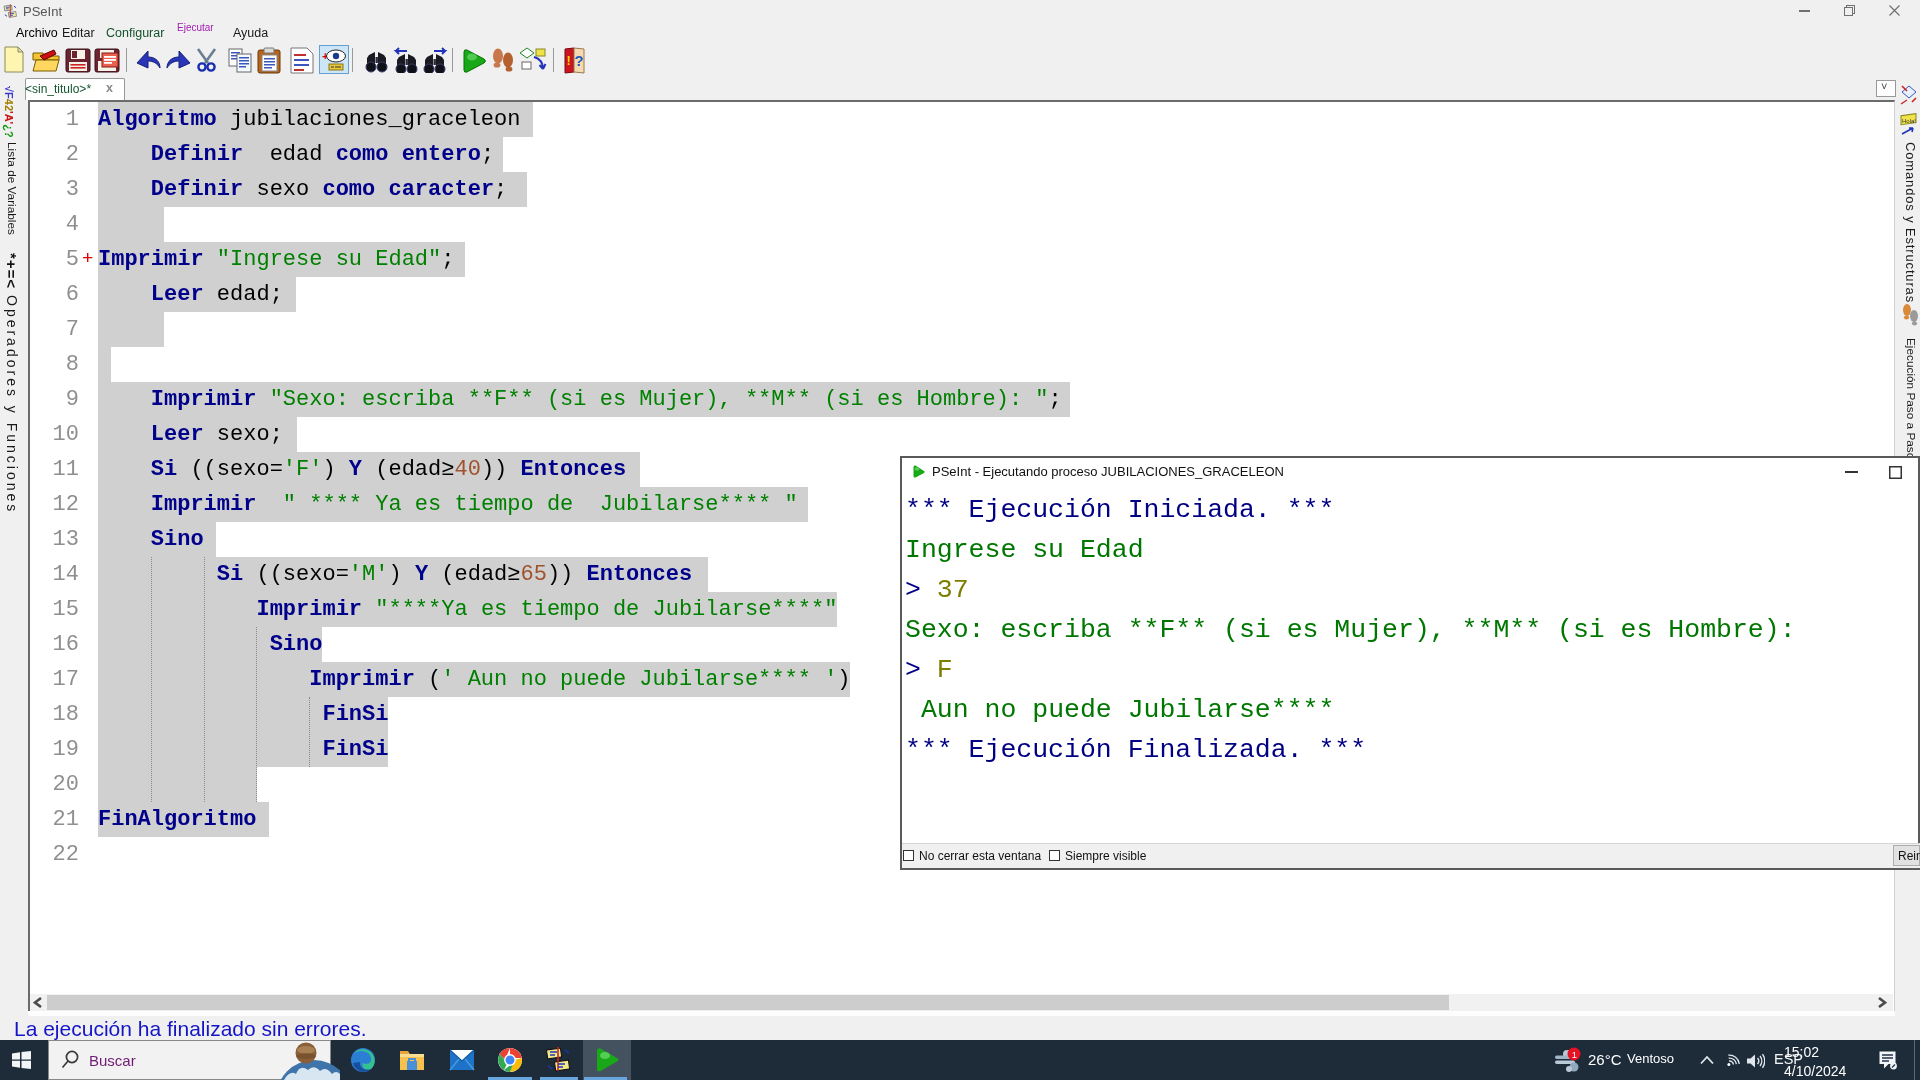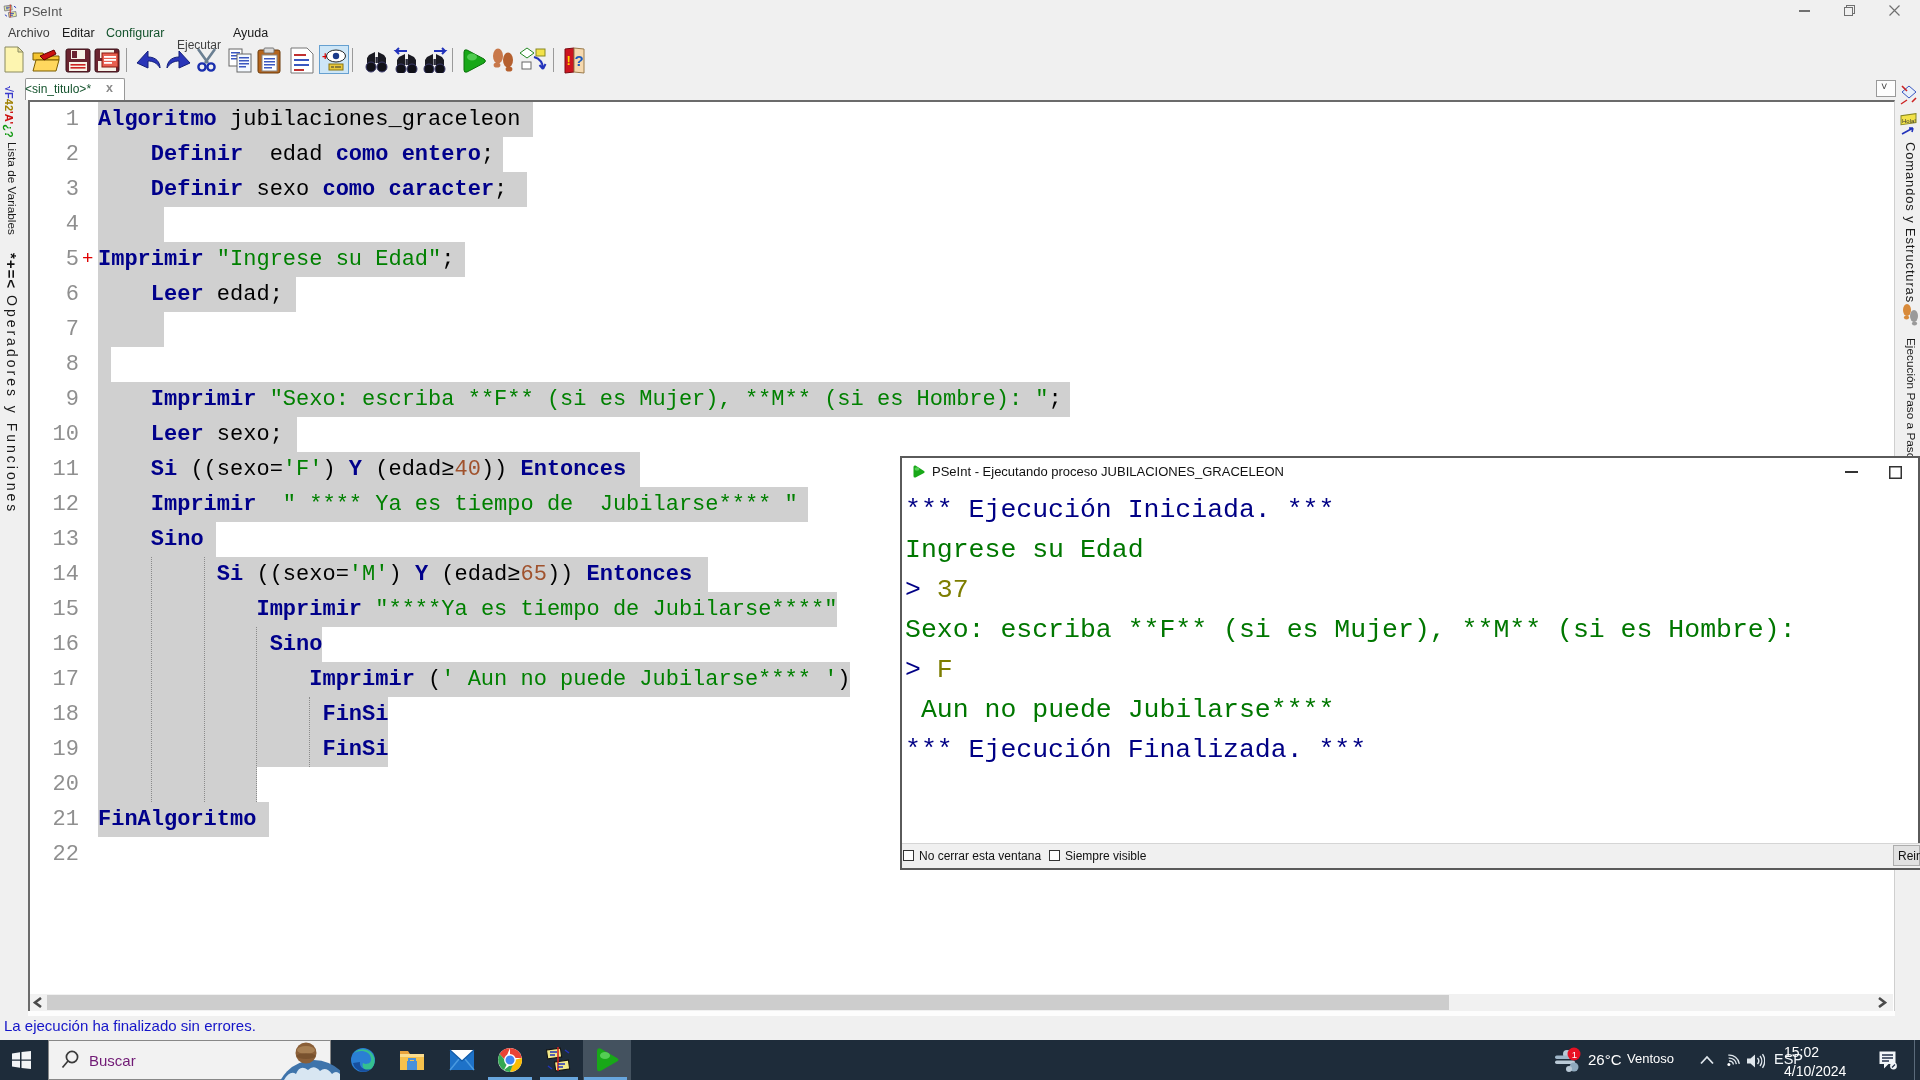--- a/index.html
+++ b/index.html
@@ -24,24 +24,24 @@
 <div class="a" style="left:23px;top:4px;font-size:13px;color:#555">PSeInt</div>
 <div class="a" style="left:1799px;top:10px;width:11px;height:1.5px;background:#707070"></div>
 <svg class="a" style="left:1844px;top:5px" width="11" height="11" viewBox="0 0 11 11">
     <rect x="2.5" y="0.5" width="8" height="8" fill="none" stroke="#707070"></rect>
     <rect x="0.5" y="2.5" width="8" height="8" fill="#f0f0f0" stroke="#707070"></rect>
   </svg>
 <svg class="a" style="left:1889px;top:5px" width="11" height="11" viewBox="0 0 11 11">
     <path d="M0.5 0.5 L10.5 10.5 M10.5 0.5 L0.5 10.5" stroke="#707070" stroke-width="1.2"></path>
   </svg>
 
-<div class="a" style="left:8px;top:26px;font-size:12.5px;color:#404040">Archivo</div>
+<div class="a" style="left:16px;top:26px;font-size:12.5px;color:#000000">Archivo</div>
 <div class="a" style="left:62px;top:26px;font-size:12.5px;color:#1a1a1a">Editar</div>
 <div class="a" style="left:106px;top:26px;font-size:12.5px;color:#14532d">Configurar</div>
-<div class="a" style="left:177px;top:38px;font-size:12px;color:#404040">Ejecutar</div>
+<div class="a" style="left:177px;top:22px;font-size:10px;color:#a21caf">Ejecutar</div>
 <div class="a" style="left:233px;top:26px;font-size:12.5px;color:#1a1a1a">Ayuda</div>
 
 <svg class="a" style="left:4px;top:46px" width="20" height="27" viewBox="0 0 20 27">
     <path d="M1 1h13l5 5v20H1z" fill="#fdf5b0" stroke="#8a8a60"></path>
     <path d="M14 1l5 5h-5z" fill="#e8e0a0" stroke="#8a8a60"></path>
   </svg>
 <svg class="a" style="left:32px;top:48px" width="29" height="24" viewBox="0 0 29 24">
     <path d="M1 5h10l2 3h14v4H1z" fill="#f4c430" stroke="#7a5c00"></path>
     <path d="M4 12h23l-3 11H1z" fill="#ffd75e" stroke="#7a5c00"></path>
     <path d="M8 8l14-6 2 4-12 6z" fill="#cc1111" stroke="#660000"></path>
@@ -274,21 +274,21 @@
 <div class="a" style="left:47px;top:995px;width:1402px;height:15px;background:#cdcdcd"></div>
 <svg class="a" style="left:33px;top:997px" width="10" height="11" viewBox="0 0 10 11">
     <path d="M8 1 L2 5.5 L8 10" stroke="#4a4a4a" stroke-width="2.6" fill="none"></path>
   </svg>
 <svg class="a" style="left:1877px;top:997px" width="10" height="11" viewBox="0 0 10 11">
     <path d="M2 1 L8 5.5 L2 10" stroke="#4a4a4a" stroke-width="2.6" fill="none"></path>
   </svg>
 
 <div class="a" style="left:28px;top:1011px;width:1867px;height:5px;background:#fdfdfd"></div>
 
-<div class="a" style="left:4px;top:1017px;font-size:15px;color:#1414c8">La ejecución ha finalizado sin errores.</div>
+<div class="a" style="left:14px;top:1017px;font-size:21px;color:#1414c8">La ejecución ha finalizado sin errores.</div>
 
 <div class="a" style="left:900px;top:456px;width:1020px;height:414px;background:#fff;border:2px solid #5a5a5a"></div>
 <svg class="a" style="left:912px;top:464px" width="14" height="15" viewBox="0 0 14 15">
     <path d="M1.5 3 Q1.5 1 3.5 1.6 L12 7 Q13.5 8 12 9 L3.5 13.4 Q1.5 14 1.5 12 Z" fill="#18a818"></path>
     <ellipse cx="5" cy="5" rx="2.4" ry="1.8" fill="#5fd35f" opacity=".85"></ellipse>
   </svg>
 <div class="a" style="left:932px;top:464px;font-size:13px;color:#111">PSeInt - Ejecutando proceso JUBILACIONES_GRACELEON</div>
 <div class="a" style="left:1845px;top:471px;width:13px;height:1.5px;background:#333"></div>
 <svg class="a" style="left:1889px;top:466px" width="13" height="13" viewBox="0 0 13 13">
     <rect x="0.75" y="0.75" width="11.5" height="11.5" fill="none" stroke="#333" stroke-width="1.5"></rect>

